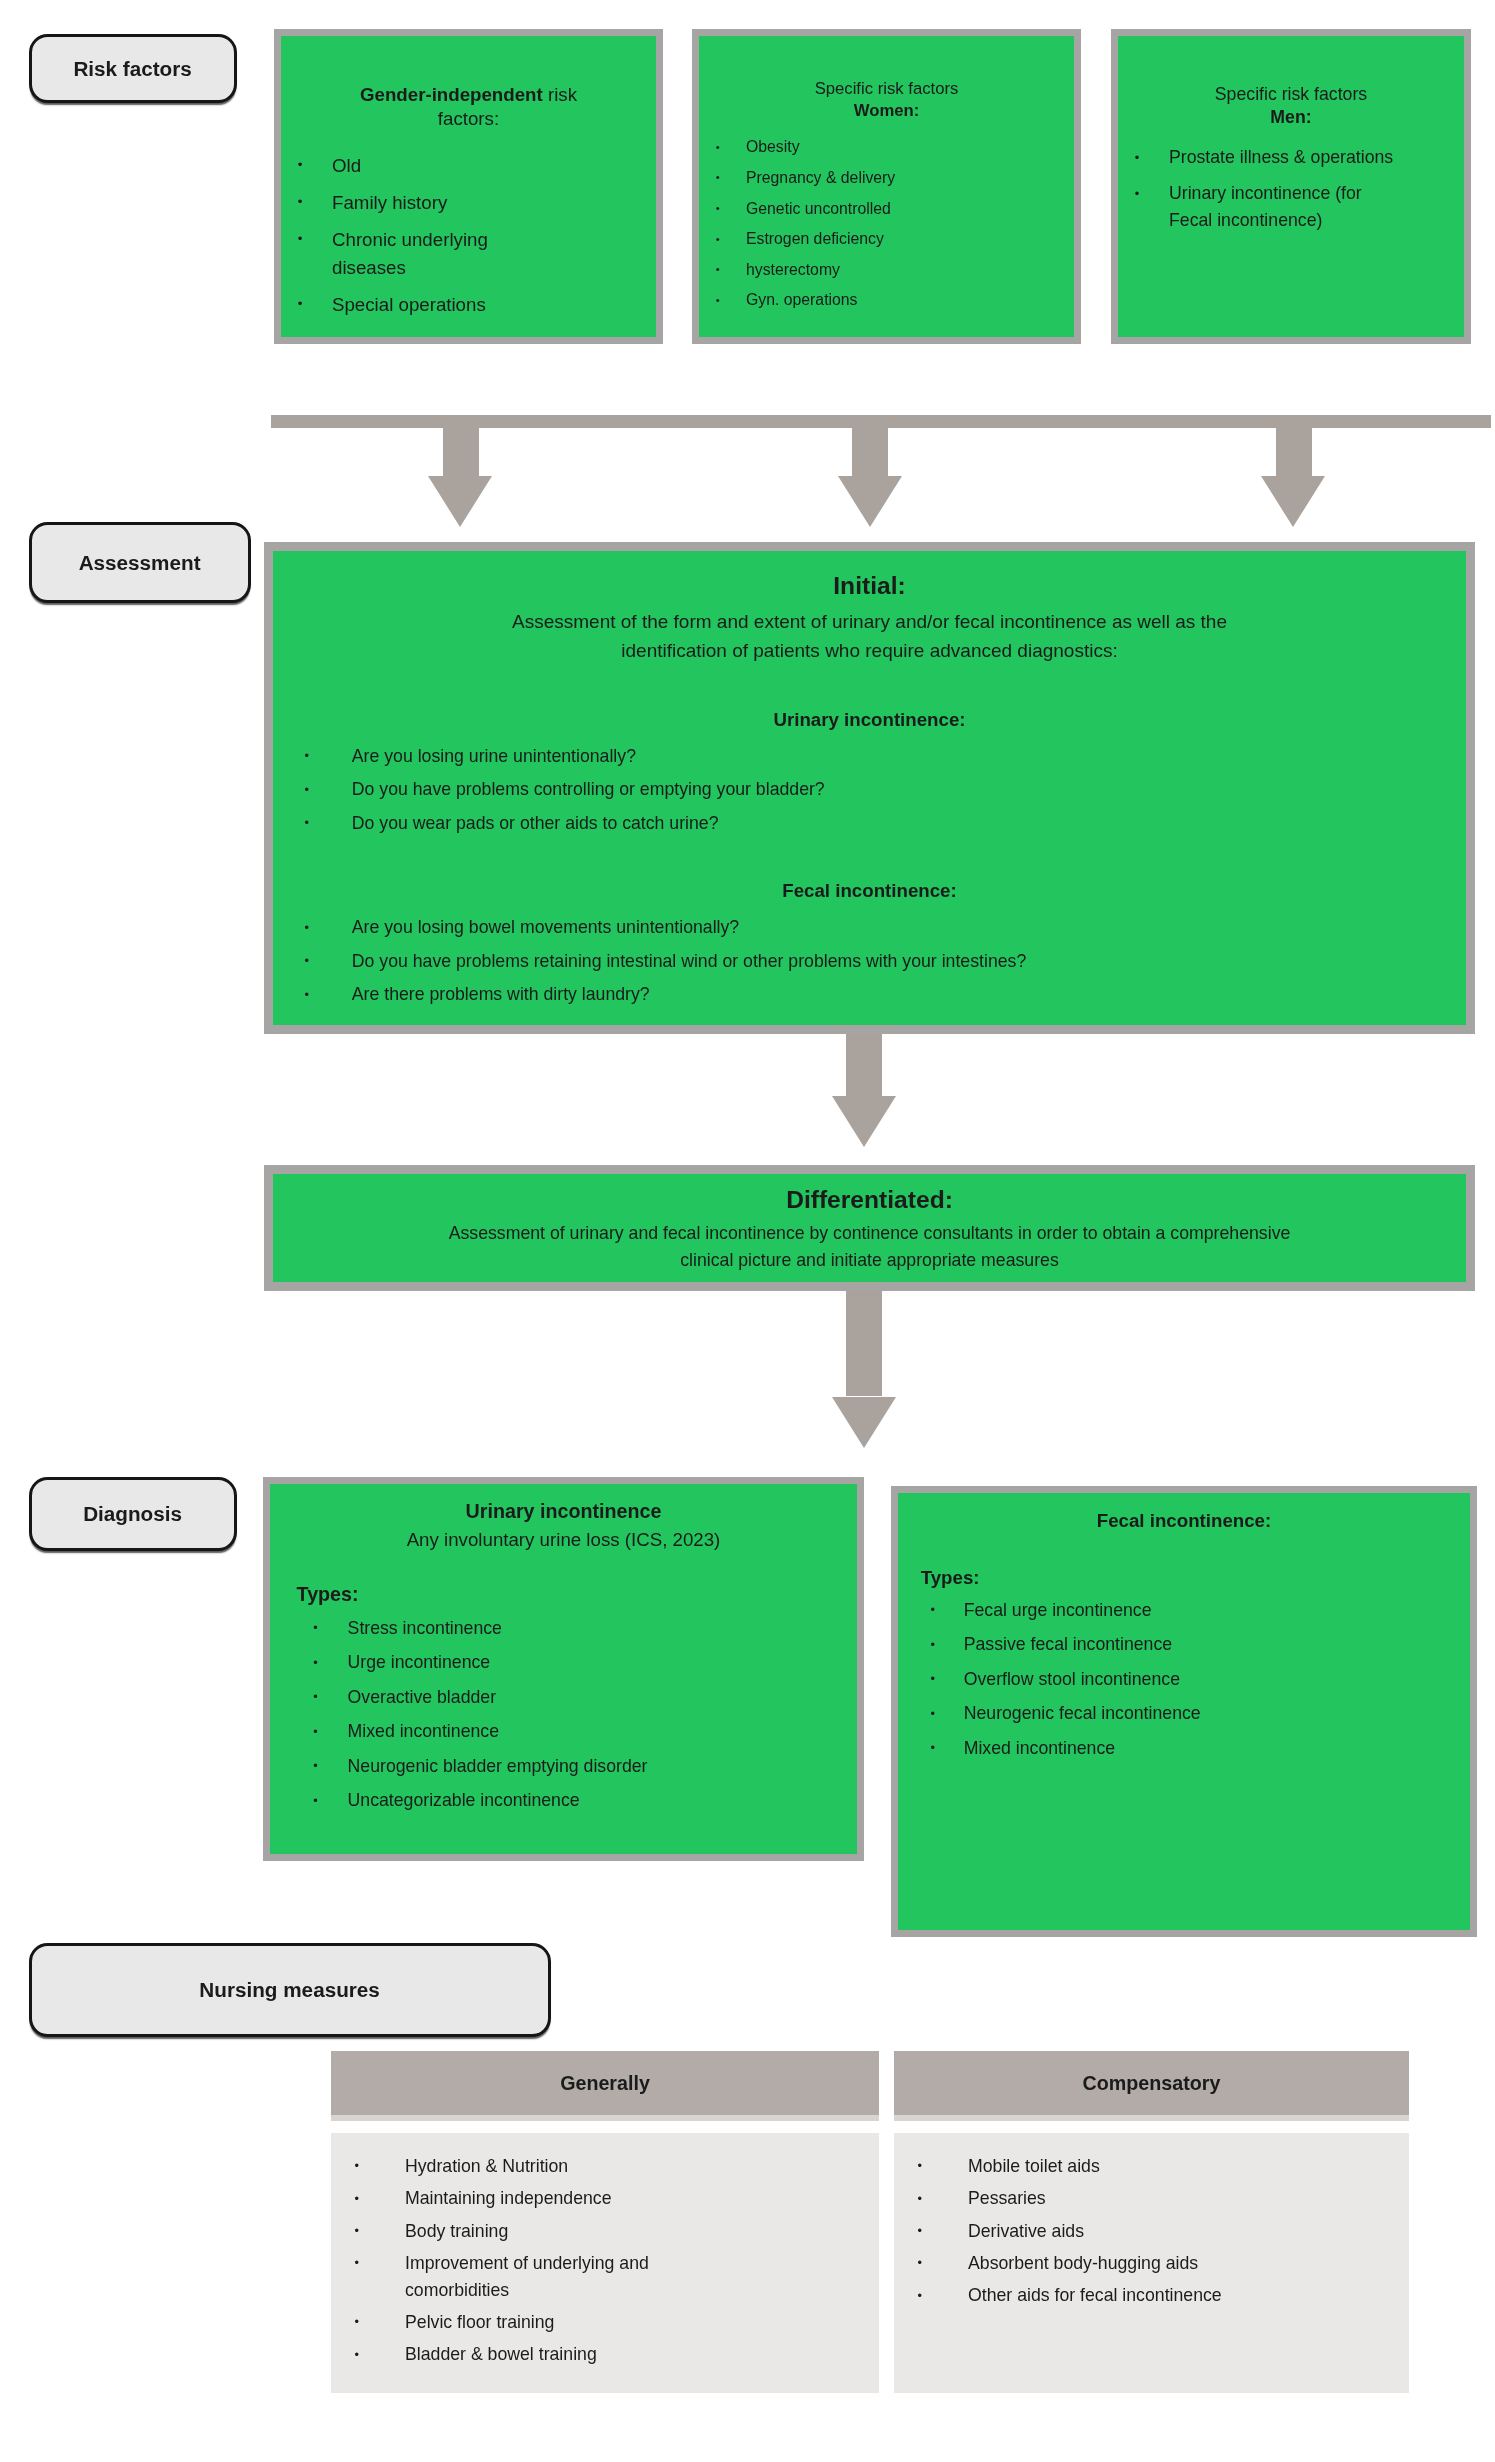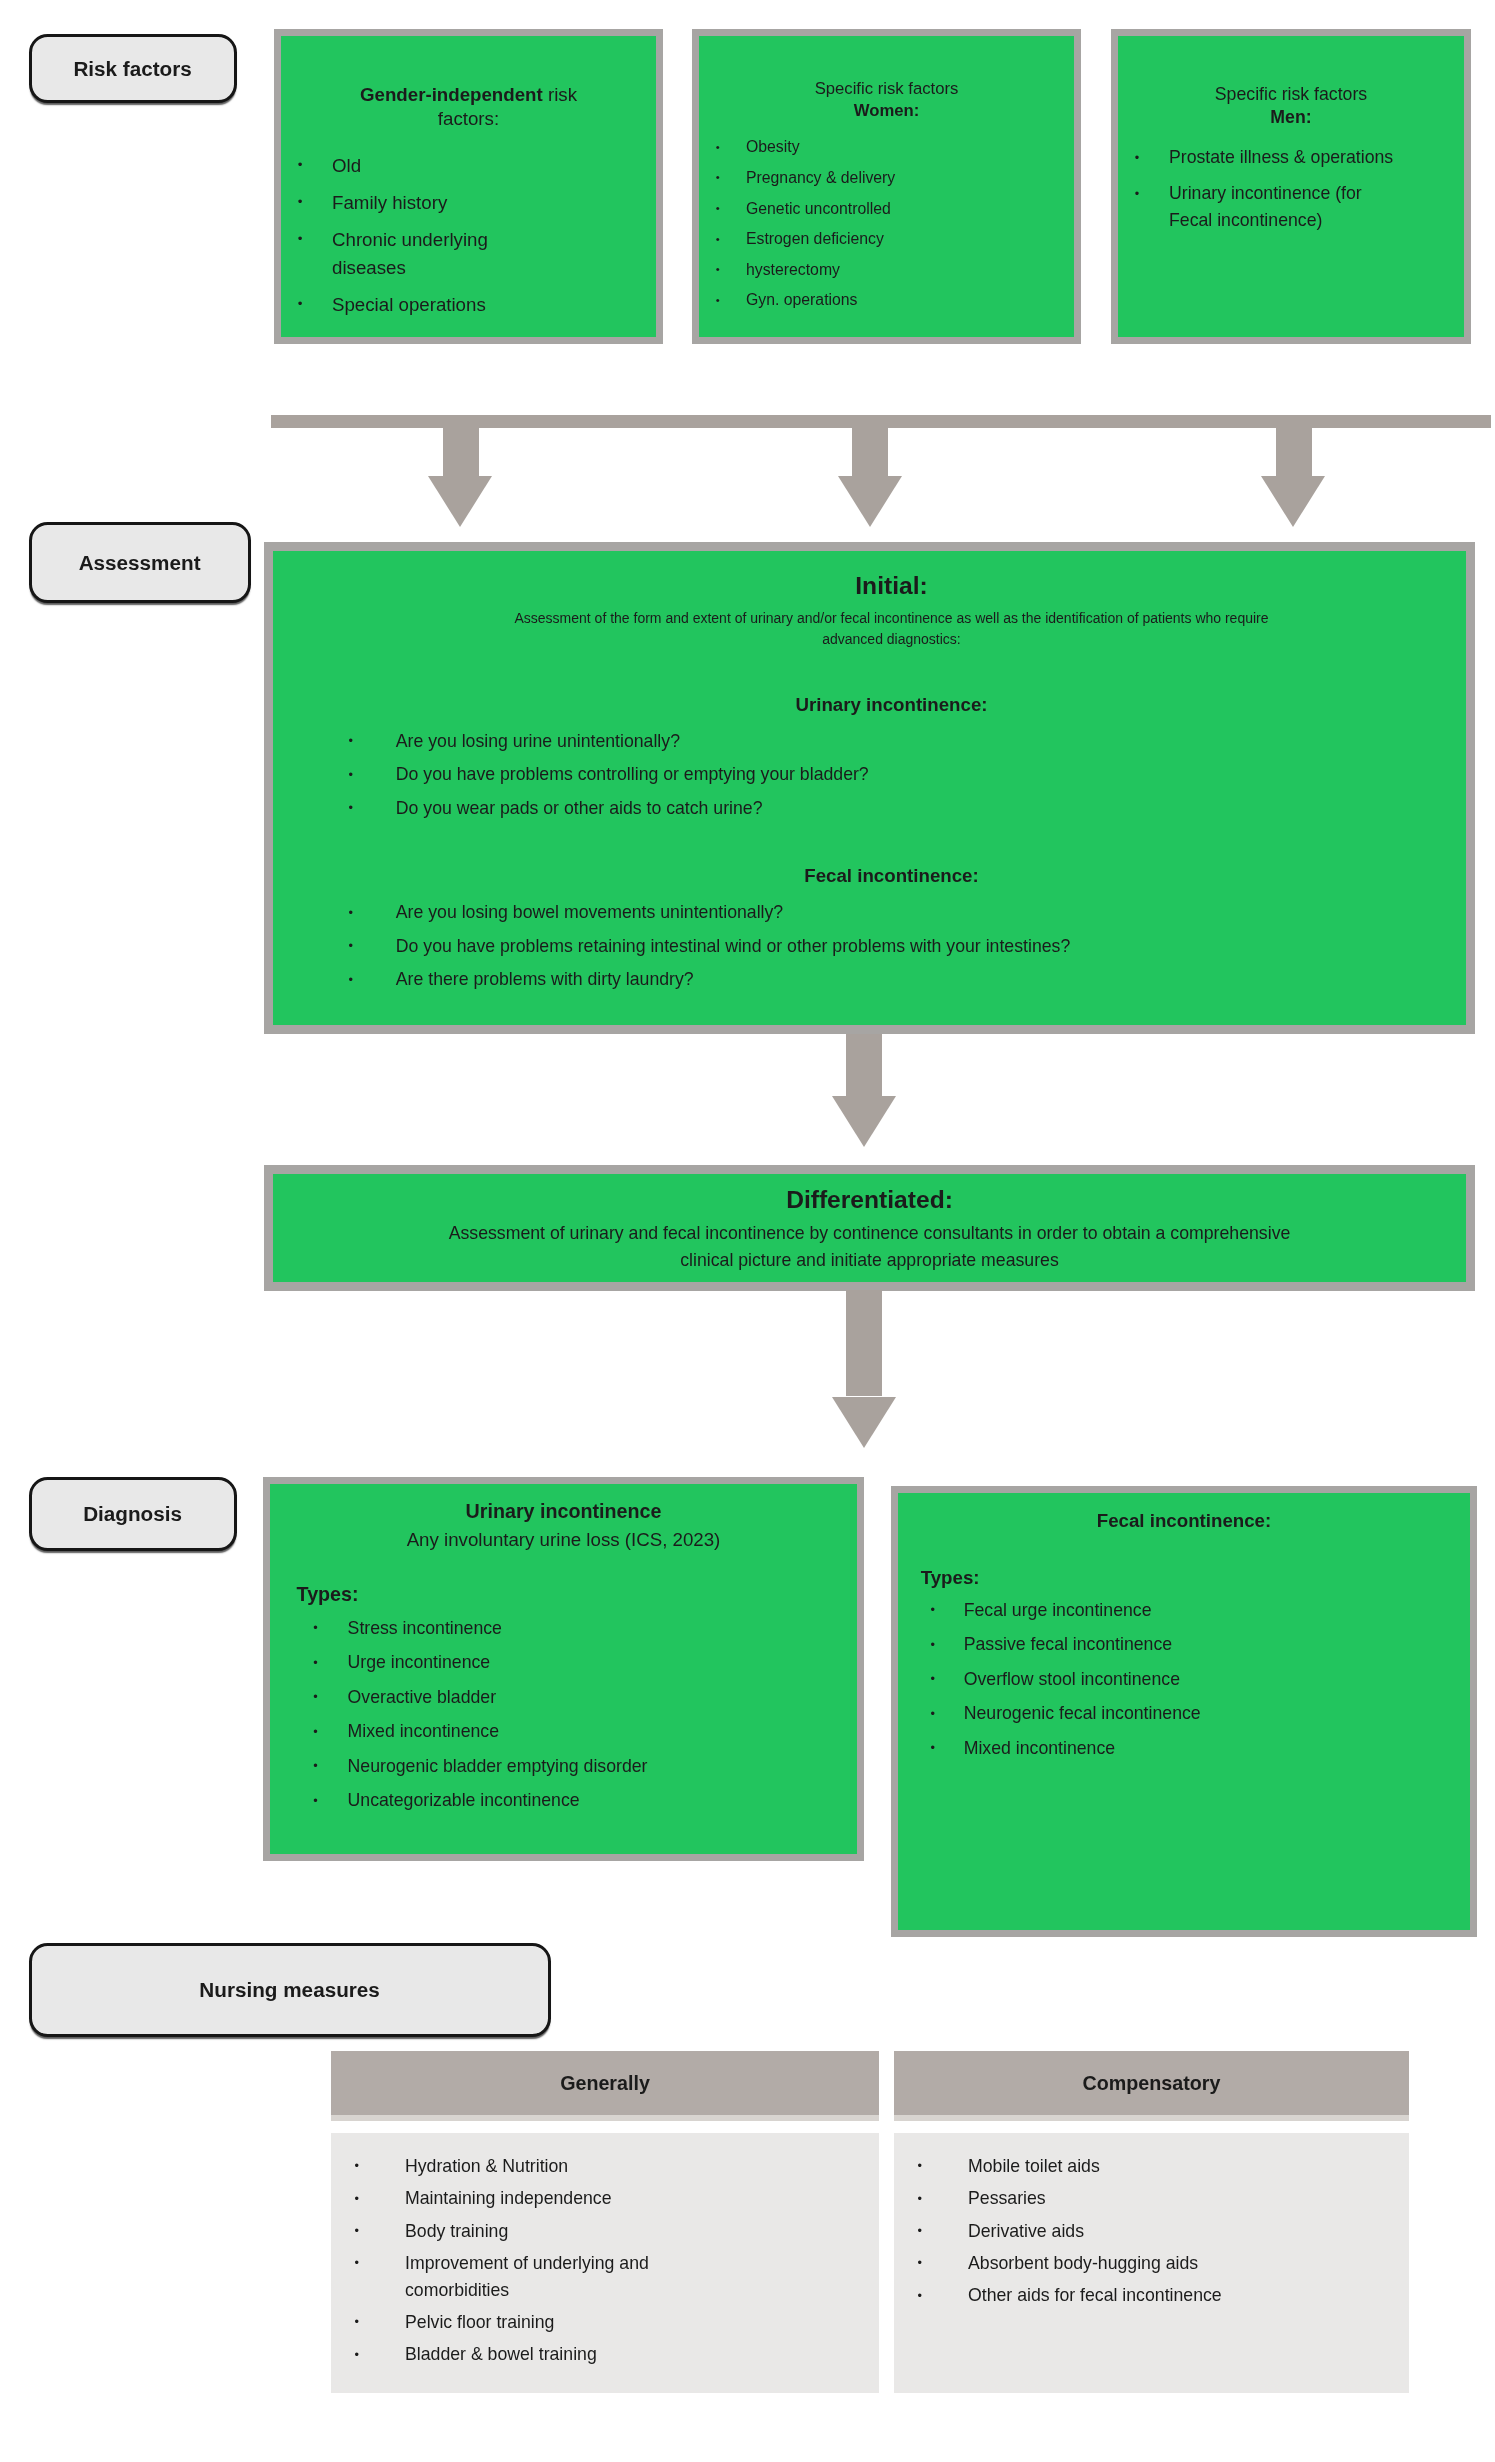--- a/index.html
+++ b/index.html
@@ -32,22 +32,22 @@
   #box-r1 ul.blist{font-size:18.7px;margin-top:19.7px;}
   #box-r1 .txt{max-width:212px;}
   #box-r2 ul.blist{font-size:15.8px;margin-top:13.8px;}
   #box-r2 ul.blist li{margin-bottom:6.9px;}
   #box-r2 ul.blist .blt{flex-basis:47px;}
   #box-r3 ul.blist{font-size:17.7px;margin-top:14.8px;}
   #box-r3 ul.blist li{margin-bottom:9.8px;}
   #box-r3 .txt{max-width:227px;}
 
   
-  #box-initial{padding-top:19.7px;padding-left:44px;}
-  #box-initial .intro{font-size:14px;line-height:1.5;max-width:768px;margin:7.9px auto 0;text-align:center;}
+  #box-initial{padding-top:19.7px;}
+  #box-initial .intro{font-size:19px;line-height:1.5;max-width:768px;margin:7.9px auto 0;text-align:center;}
   #box-initial .qhead{margin-top:42px;}
   #box-initial ul.blist{font-size:17.7px;margin-top:9.8px;padding-left:14.8px;}
   #box-initial ul.blist li{margin-bottom:6.9px;}
   #box-initial ul.blist .blt{flex-basis:64px;}
 
   
   #box-diff{padding-top:10.8px;}
   #box-diff .body{font-size:17.7px;line-height:1.5;max-width:877px;margin:5.9px auto 0;text-align:center;}
 
   

